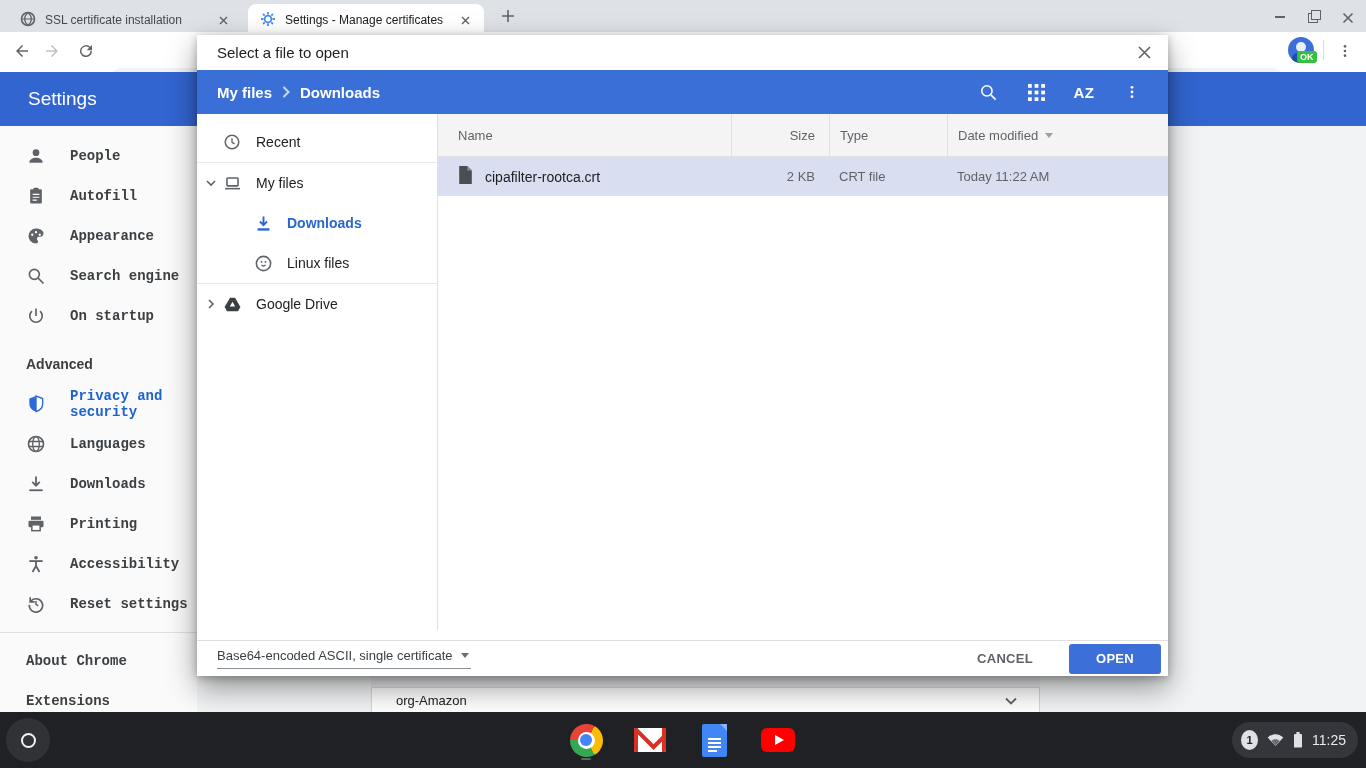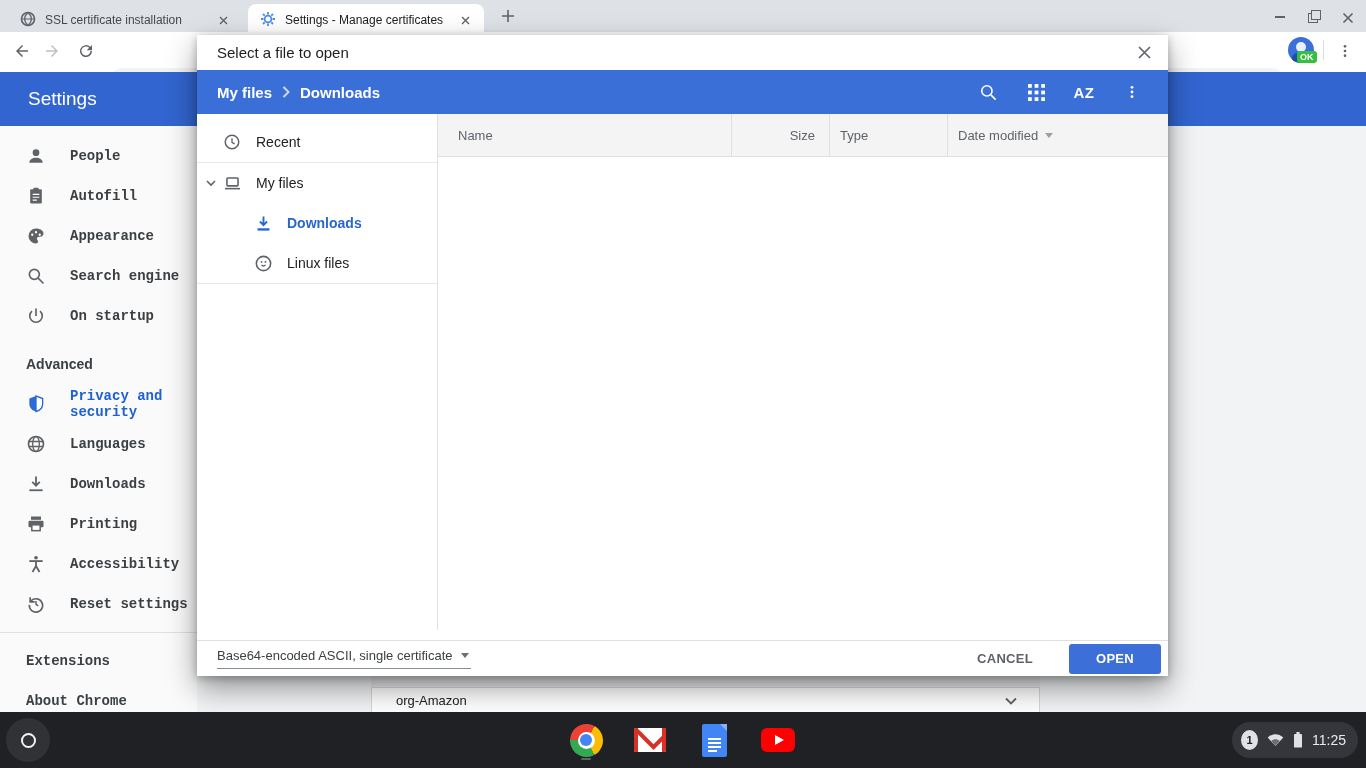--- a/index.html
+++ b/index.html
@@ -318,24 +318,24 @@
         <svg width="20" height="20" viewBox="0 0 24 24">
           <path d="M5.5 9A8 8 0 1 1 4 13" fill="none" stroke="#5f6368" stroke-width="2"></path>
           <path d="M5 4v5.5h5.5" fill="none" stroke="#5f6368" stroke-width="2"></path>
           <path d="M12 8.5v4l2.8 1.8" fill="none" stroke="#5f6368" stroke-width="1.8"></path>
         </svg>
       </span>
     <span>Reset settings</span>
   </div>
   <div class="s-sep"></div>
   <div class="s-item" style="padding-left:26px">
+    <span>About Chrome</span>
+  </div>
+  <div class="s-item" style="padding-left:26px">
     <span>Extensions</span>
-  </div>
-  <div class="s-item" style="padding-left:26px">
-    <span>About Chrome</span>
   </div>
 </div>
 
 <div class="abs cert-strip"></div>
 <div class="abs cert-row">
   <span>org-Amazon</span>
   <span class="chev">
     <svg width="12" height="8" viewBox="0 0 12 8">
         <path d="M1 1.5l5 5 5-5" fill="none" stroke="#5f6368" stroke-width="1.8"></path>
       </svg>
@@ -436,31 +436,59 @@
           <svg width="19" height="19" viewBox="0 0 24 24">
               <circle cx="12" cy="12" r="9" fill="none" stroke="#5f6368" stroke-width="2"></circle>
               <circle cx="9.5" cy="10" r="1.2" fill="#5f6368"></circle>
               <circle cx="14.5" cy="10" r="1.2" fill="#5f6368"></circle>
               <path d="M9.5 14c1.5 1.4 3.5 1.4 5 0" fill="none" stroke="#5f6368" stroke-width="1.6"></path>
             </svg>
         </span>
         <span>Linux files</span>
       </div>
       <div class="side-sep"></div>
+      <div class="side-row">
+        <span class="chev-slot">
+          <svg width="7" height="10" viewBox="0 0 7 10">
+              <path d="M1 1l4 4-4 4" fill="none" stroke="#5f6368" stroke-width="1.6"></path>
+            </svg>
+        </span>
+        <span class="side-ic">
+          <svg width="19" height="19" viewBox="0 0 24 24">
+              <path d="M9 3.5h6.2L22 15.3l-3.1 5.2H5.1L2 15.3z" fill="#3c4043"></path>
+              <path d="M12 8.5l3.4 6H8.6z" fill="#fff"></path>
+            </svg>
+        </span>
+        <span>Google Drive</span>
+      </div>
     </div>
 
     <div class="dlg-files">
       <div class="f-header">
         <div class="col-name">Name</div>
         <div class="col-size">Size</div>
         <div class="col-type">Type</div>
         <div class="col-date">
           <span>Date modified</span>
           <span class="tri-down"></span>
         </div>
+      </div>
+      <div class="f-row selected">
+        <div class="col-name">
+          <span>
+            <svg width="15" height="18" viewBox="0 0 16 20">
+                <path d="M1 0h9l5 5v15H1z" fill="#4a4e53"></path>
+                <path d="M10 0l5 5h-5z" fill="#8a8f94"></path>
+              </svg>
+          </span>
+          <span class="f-name">cipafilter-rootca.crt</span>
+        </div>
+        <div class="col-size">2 KB</div>
+        <div class="col-type">CRT file</div>
+        <div class="col-date">Today 11:22 AM</div>
       </div>
     </div>
   </div>
 
   <div class="dlg-footer">
     <div class="fmt-select">
       <span>Base64-encoded ASCII, single certificate</span>
       <span class="tri-down"></span>
     </div>
     <div class="btn-cancel">CANCEL</div>

